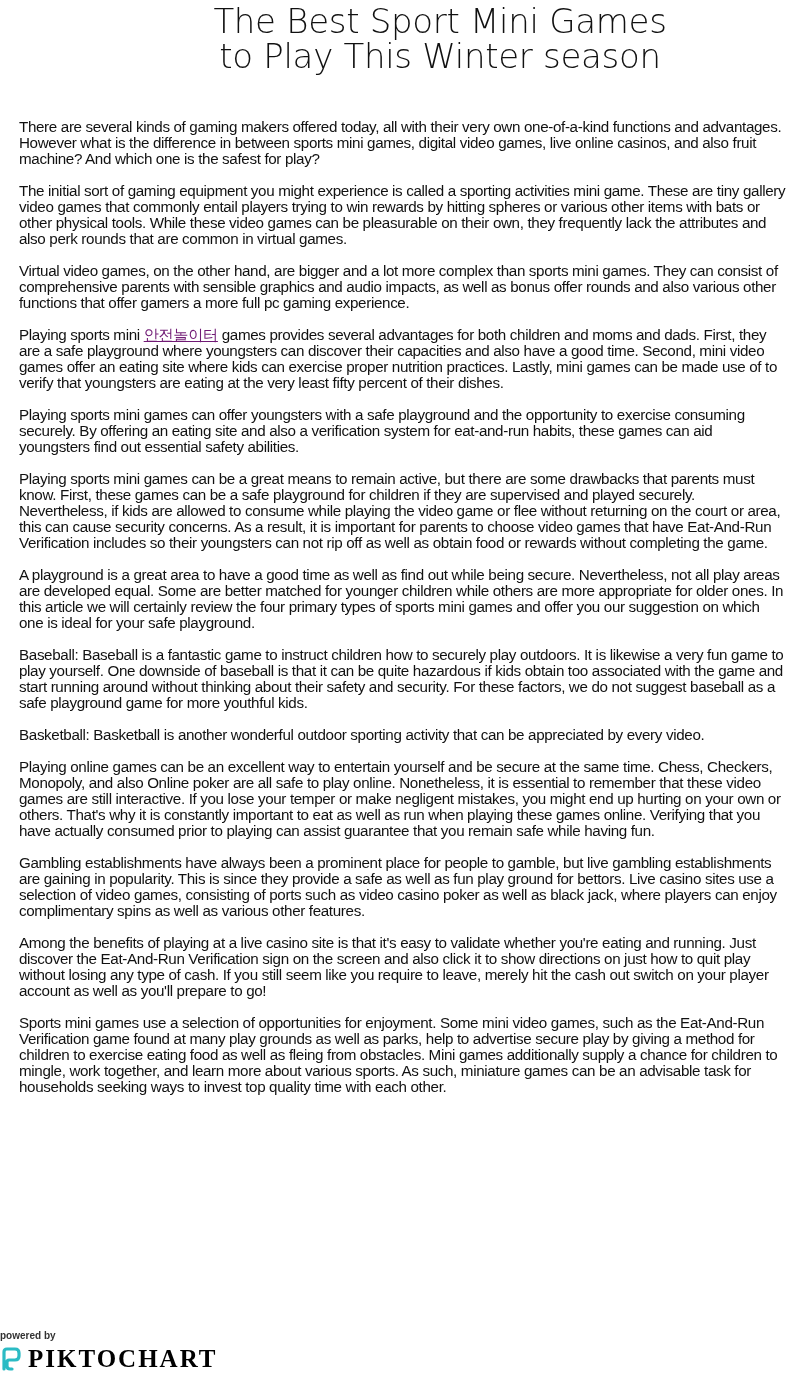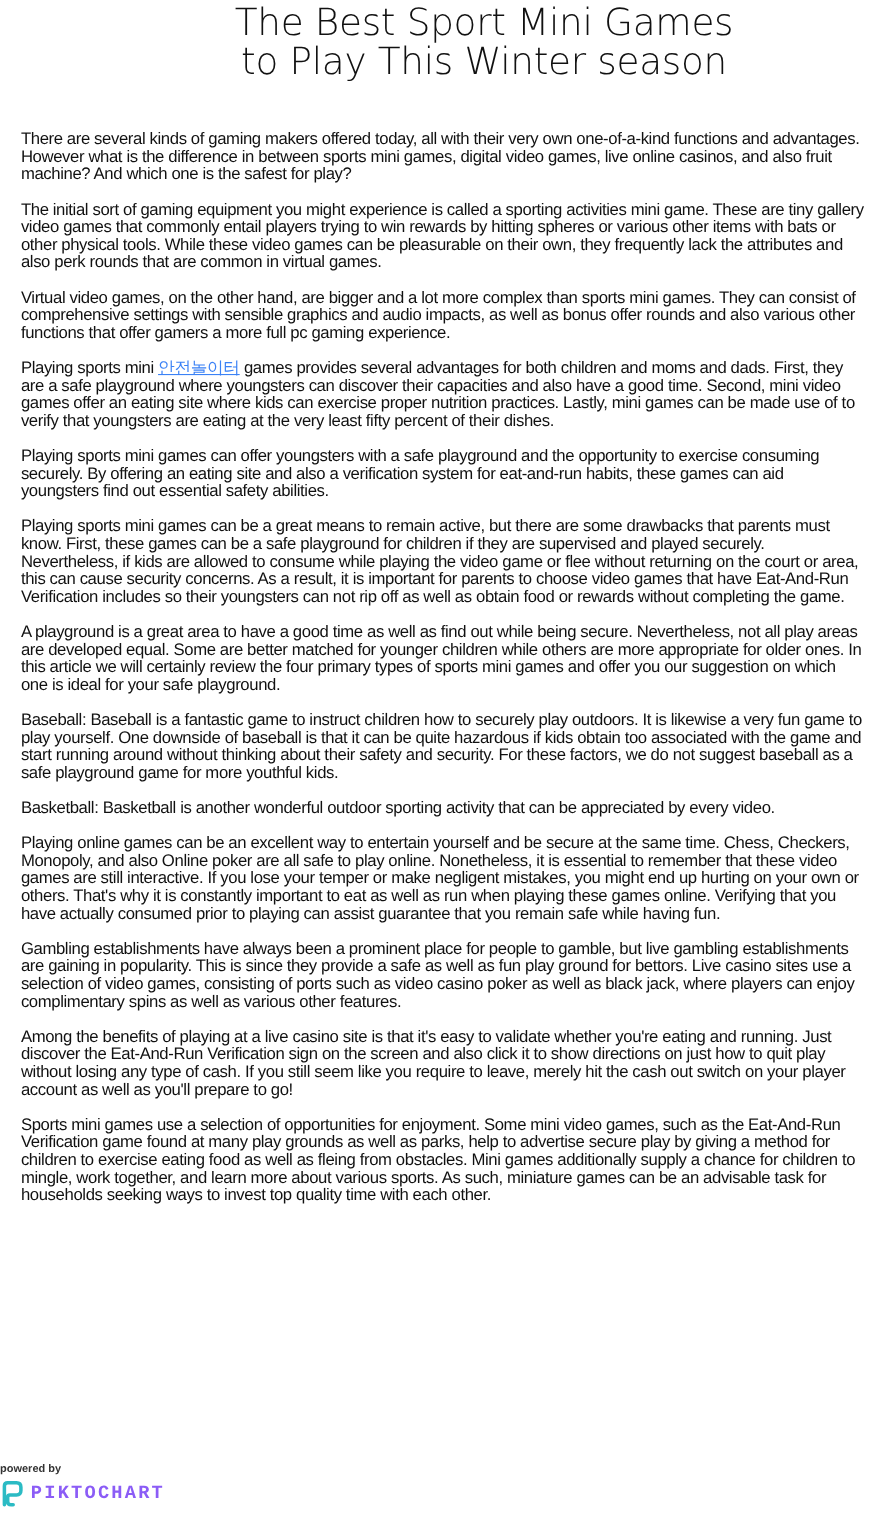--- a/index.html
+++ b/index.html
@@ -10,48 +10,48 @@
       font-weight: 300; font-size: 34px; line-height: 35px; color: #111;
       letter-spacing: -0.3px;
     }
     .title span { display: block; }
     .content {
       position: absolute; left: 19px; top: 119px; width: 768px;
       font-family: "Liberation Sans", sans-serif; font-size: 15.2px; line-height: 16px;
       color: #111; letter-spacing: -0.35px;
     }
     .content p { margin: 0 0 16px 0; }
-    .link { color: #3b82f6; text-decoration: underline; }
+    .link { color: #701a75; text-decoration: underline; }
     .footer {
       position: absolute; left: 0; top: 1330px; width: 800px; 
     }
     .powered {
       font-family: "Liberation Sans", sans-serif; font-size: 10px; font-weight: bold;
       color: #333; display: block; margin-bottom: 4px;
     }
     .brand {
       display: inline-flex; align-items: center; gap: 6px;
     }
     .brand-name {
-      font-family: Liberation Mono, monospace; font-weight: bold; font-size: 17px;
-      letter-spacing: 2px; color: #8b5cf6;
+      font-family: Liberation Serif, serif; font-weight: bold; font-size: 25px;
+      letter-spacing: 2px; color: #000000;
     }
   </style>
 </head>
 <body>
 
 <h1 class="title" style="margin:0;padding-left:40px;">
   <span>The Best Sport Mini Games</span>
   <span>to Play This Winter season</span>
 </h1>
 
 <div class="content">
   <p>There are several kinds of gaming makers offered today, all with their very own one-of-a-kind functions and advantages. However what is the difference in between sports mini games, digital video games, live online casinos, and also fruit machine? And which one is the safest for play?</p>
   <p>The initial sort of gaming equipment you might experience is called a sporting activities mini game. These are tiny gallery video games that commonly entail players trying to win rewards by hitting spheres or various other items with bats or other physical tools. While these video games can be pleasurable on their own, they frequently lack the attributes and also perk rounds that are common in virtual games.</p>
-  <p>Virtual video games, on the other hand, are bigger and a lot more complex than sports mini games. They can consist of comprehensive settings with sensible graphics and audio impacts, as well as bonus offer rounds and also various other functions that offer gamers a more full pc gaming experience.</p>
+  <p>Virtual video games, on the other hand, are bigger and a lot more complex than sports mini games. They can consist of comprehensive parents with sensible graphics and audio impacts, as well as bonus offer rounds and also various other functions that offer gamers a more full pc gaming experience.</p>
   <p><span>Playing sports mini </span><a class="link">안전놀이터</a><span> games provides several advantages for both children and moms and dads. First, they are a safe playground where youngsters can discover their capacities and also have a good time. Second, mini video games offer an eating site where kids can exercise proper nutrition practices. Lastly, mini games can be made use of to verify that youngsters are eating at the very least fifty percent of their dishes.</span></p>
   <p>Playing sports mini games can offer youngsters with a safe playground and the opportunity to exercise consuming securely. By offering an eating site and also a verification system for eat-and-run habits, these games can aid youngsters find out essential safety abilities.</p>
   <p>Playing sports mini games can be a great means to remain active, but there are some drawbacks that parents must know. First, these games can be a safe playground for children if they are supervised and played securely. Nevertheless, if kids are allowed to consume while playing the video game or flee without returning on the court or area, this can cause security concerns. As a result, it is important for parents to choose video games that have Eat-And-Run Verification includes so their youngsters can not rip off as well as obtain food or rewards without completing the game.</p>
   <p>A playground is a great area to have a good time as well as find out while being secure. Nevertheless, not all play areas are developed equal. Some are better matched for younger children while others are more appropriate for older ones. In this article we will certainly review the four primary types of sports mini games and offer you our suggestion on which one is ideal for your safe playground.</p>
   <p>Baseball: Baseball is a fantastic game to instruct children how to securely play outdoors. It is likewise a very fun game to play yourself. One downside of baseball is that it can be quite hazardous if kids obtain too associated with the game and start running around without thinking about their safety and security. For these factors, we do not suggest baseball as a safe playground game for more youthful kids.</p>
   <p>Basketball: Basketball is another wonderful outdoor sporting activity that can be appreciated by every video.</p>
   <p>Playing online games can be an excellent way to entertain yourself and be secure at the same time. Chess, Checkers, Monopoly, and also Online poker are all safe to play online. Nonetheless, it is essential to remember that these video games are still interactive. If you lose your temper or make negligent mistakes, you might end up hurting on your own or others. That's why it is constantly important to eat as well as run when playing these games online. Verifying that you have actually consumed prior to playing can assist guarantee that you remain safe while having fun.</p>
   <p>Gambling establishments have always been a prominent place for people to gamble, but live gambling establishments are gaining in popularity. This is since they provide a safe as well as fun play ground for bettors. Live casino sites use a selection of video games, consisting of ports such as video casino poker as well as black jack, where players can enjoy complimentary spins as well as various other features.</p>
   <p>Among the benefits of playing at a live casino site is that it's easy to validate whether you're eating and running. Just discover the Eat-And-Run Verification sign on the screen and also click it to show directions on just how to quit play without losing any type of cash. If you still seem like you require to leave, merely hit the cash out switch on your player account as well as you'll prepare to go!</p>
   <p>Sports mini games use a selection of opportunities for enjoyment. Some mini video games, such as the Eat-And-Run Verification game found at many play grounds as well as parks, help to advertise secure play by giving a method for children to exercise eating food as well as fleing from obstacles. Mini games additionally supply a chance for children to mingle, work together, and learn more about various sports. As such, miniature games can be an advisable task for households seeking ways to invest top quality time with each other.</p>

